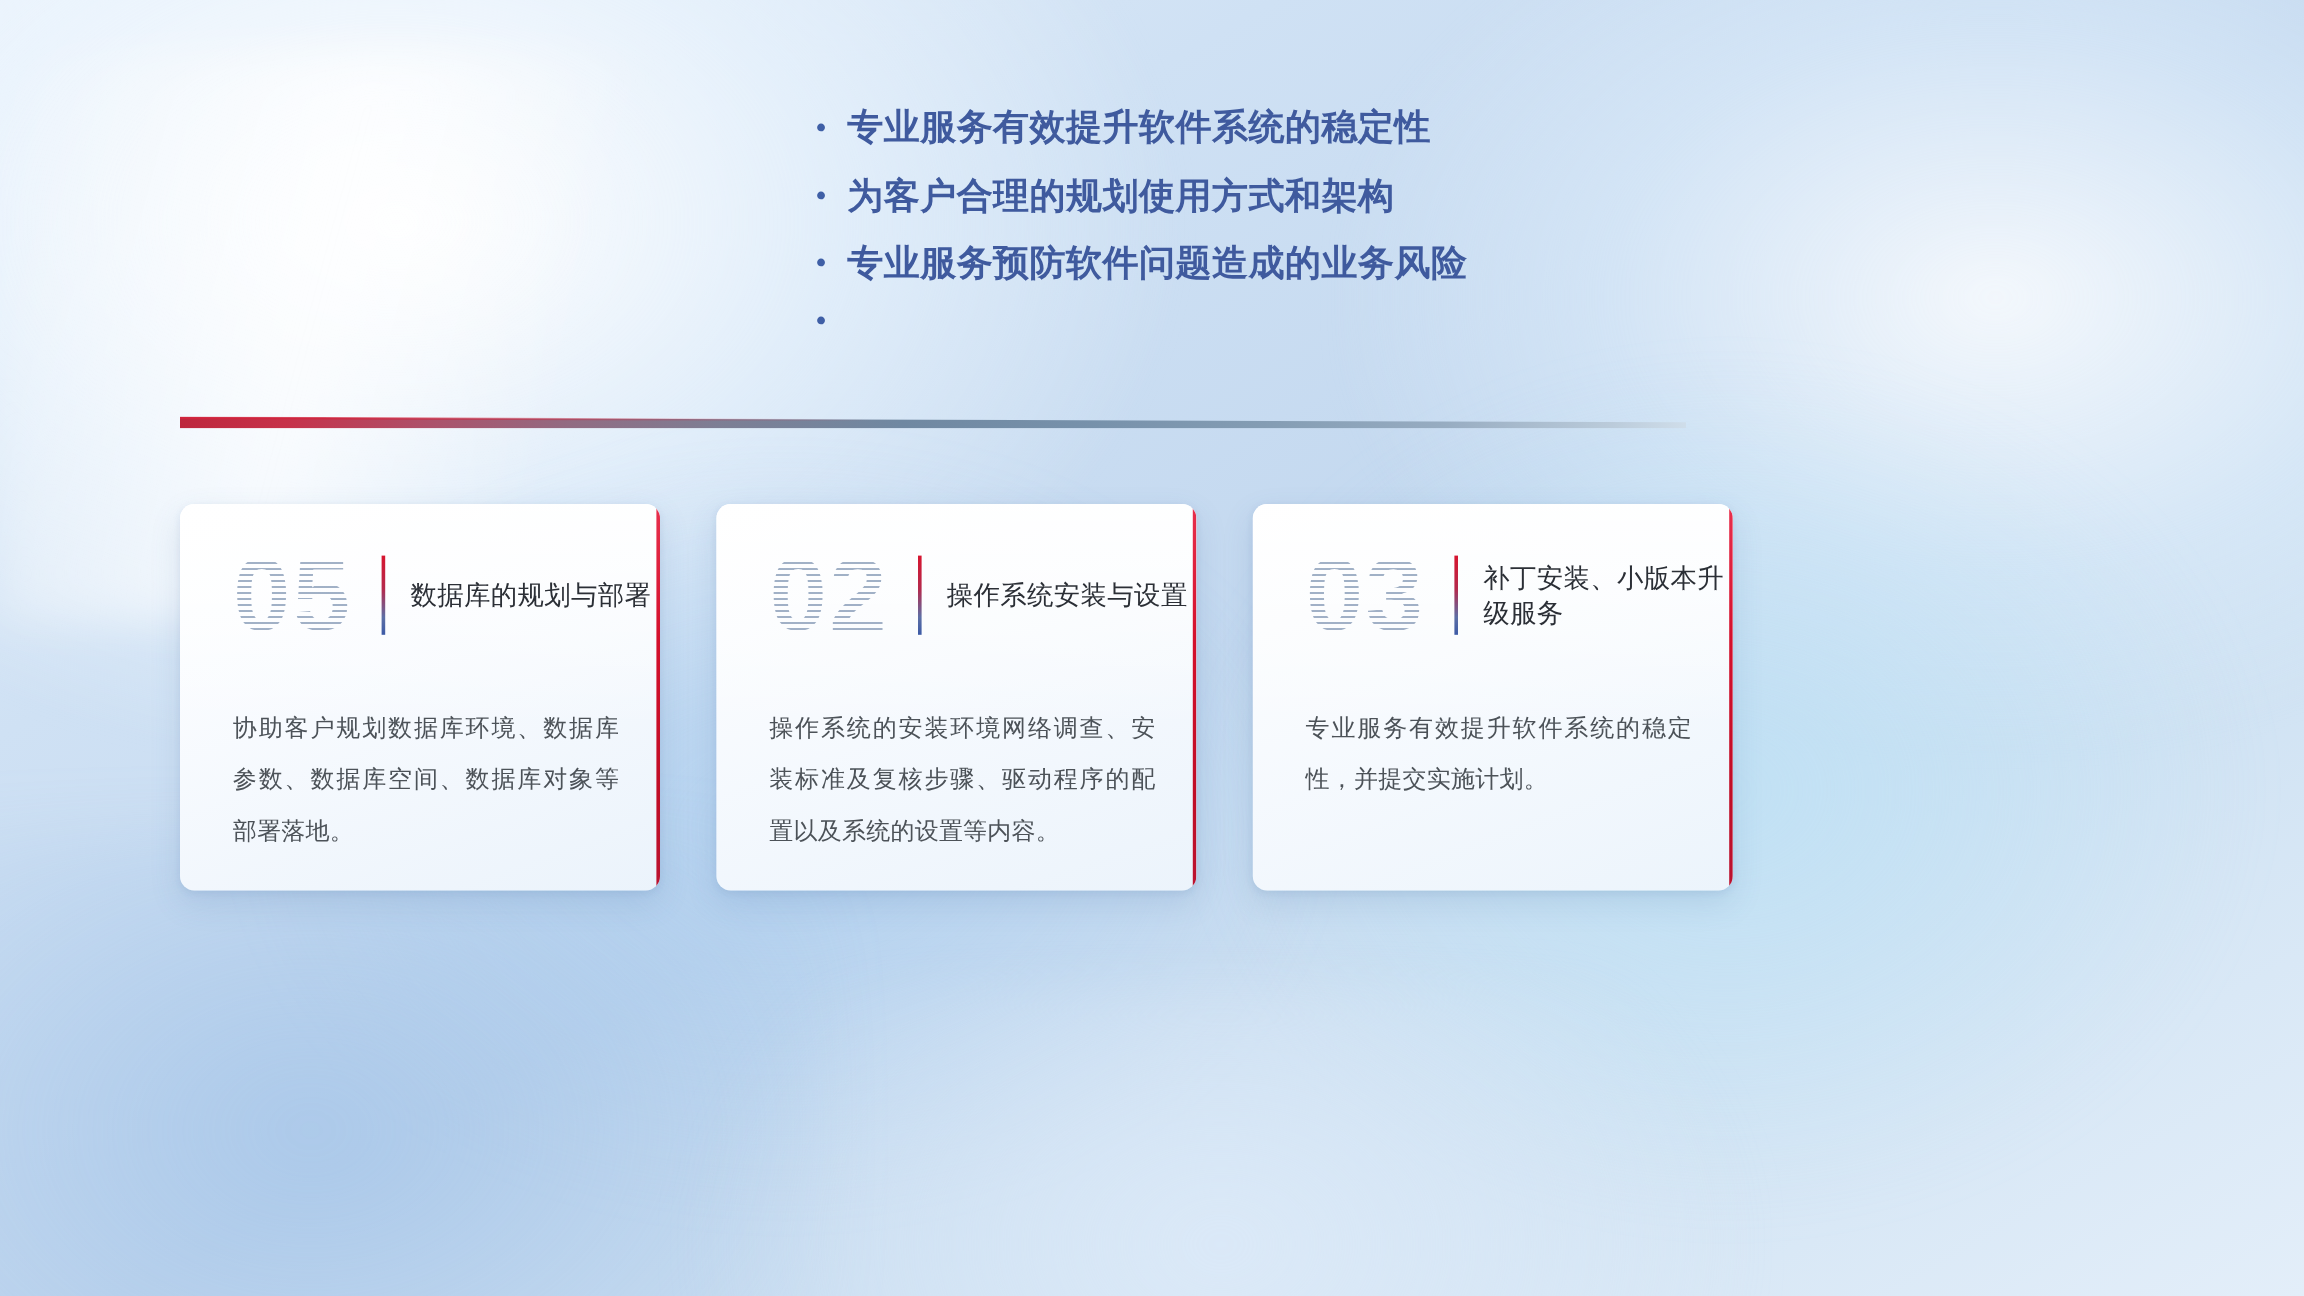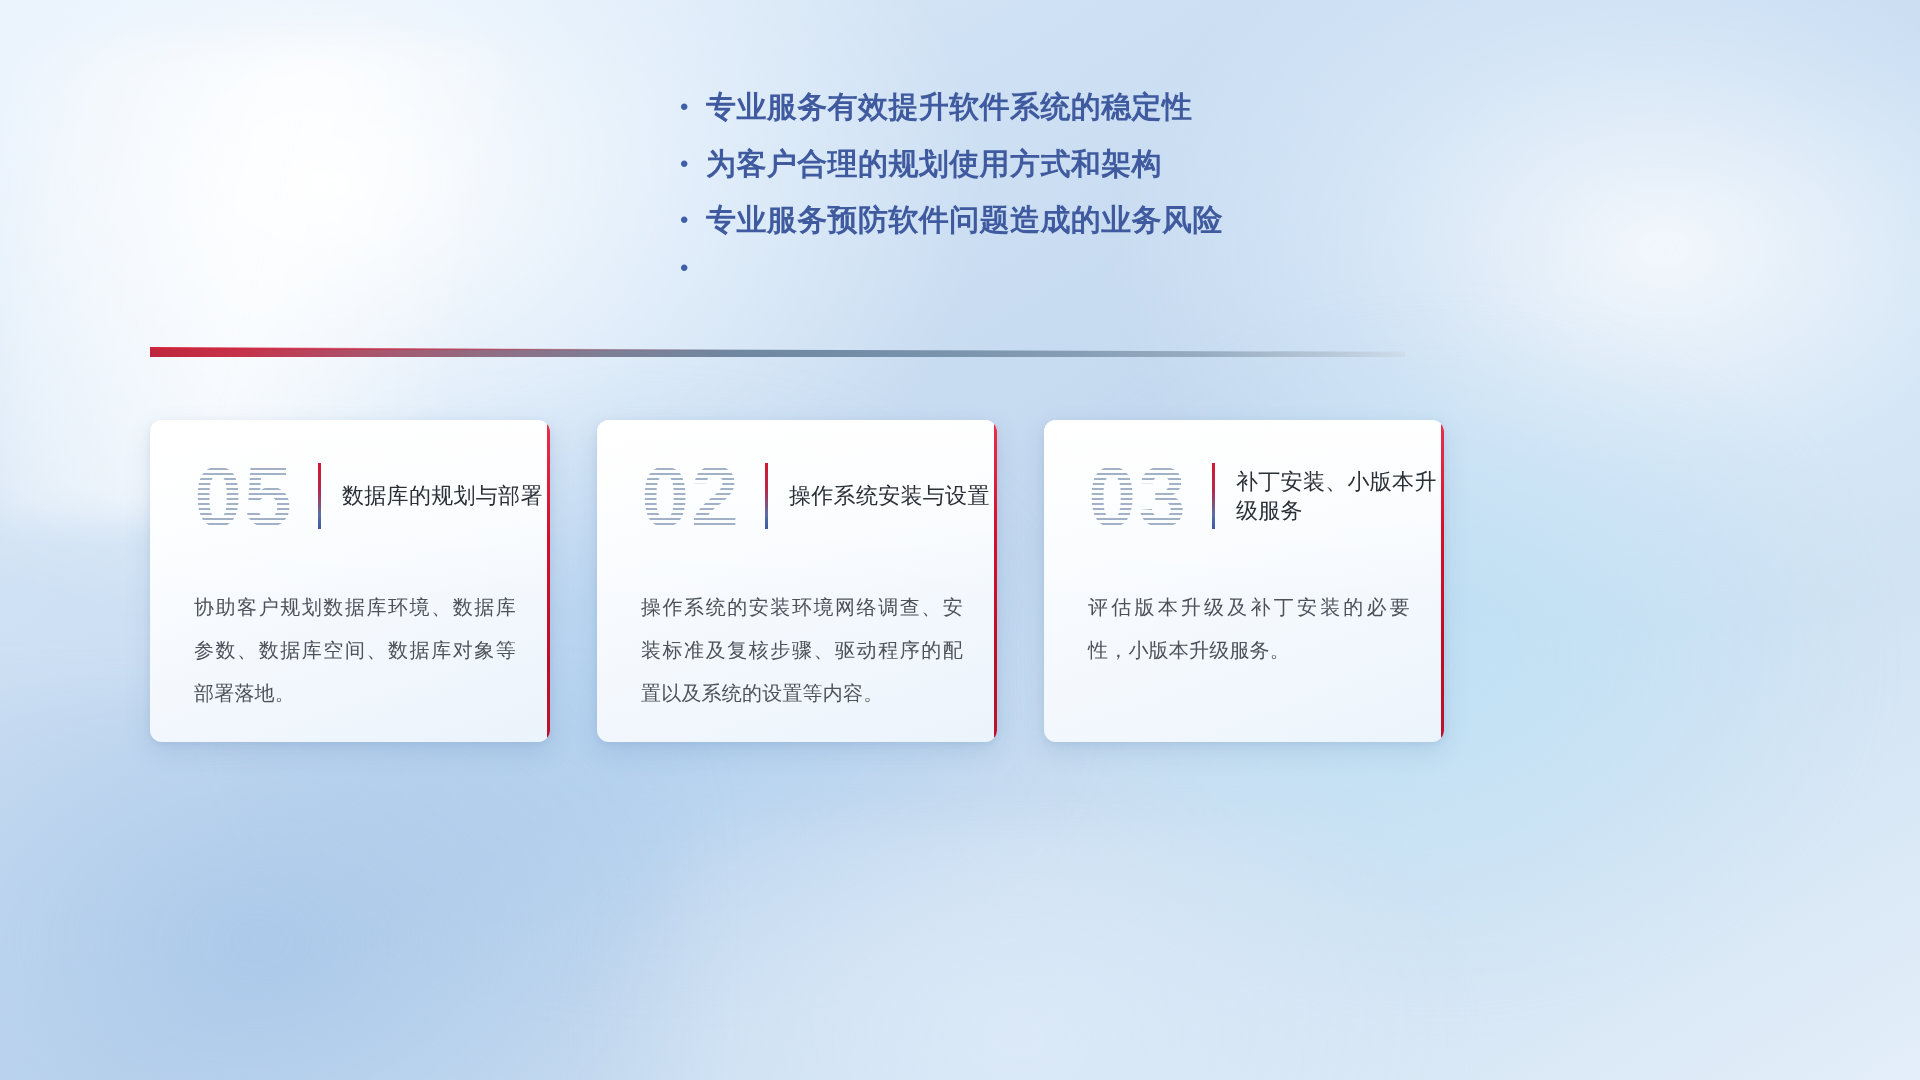--- a/index.html
+++ b/index.html
@@ -221,16 +221,16 @@
     <div class="card-body">操作系统的安装环境网络调查、安装标准及复核步骤、驱动程序的配置以及系统的设置等内容。</div>
   </div>
 
   <div class="card">
     <div class="card-sheen"></div>
     <div class="card-head">
       <div class="card-num">03</div>
       <div class="card-accent"></div>
       <div class="card-title">补丁安装、小版本升级服务</div>
     </div>
-    <div class="card-body">评估版本升级及补丁安装的必要性，小版本升级服务。</div>
+    <div class="card-body">专业服务有效提升软件系统的稳定性，并提交实施计划。</div>
   </div>
 
 </div>
 
 </body></html>

